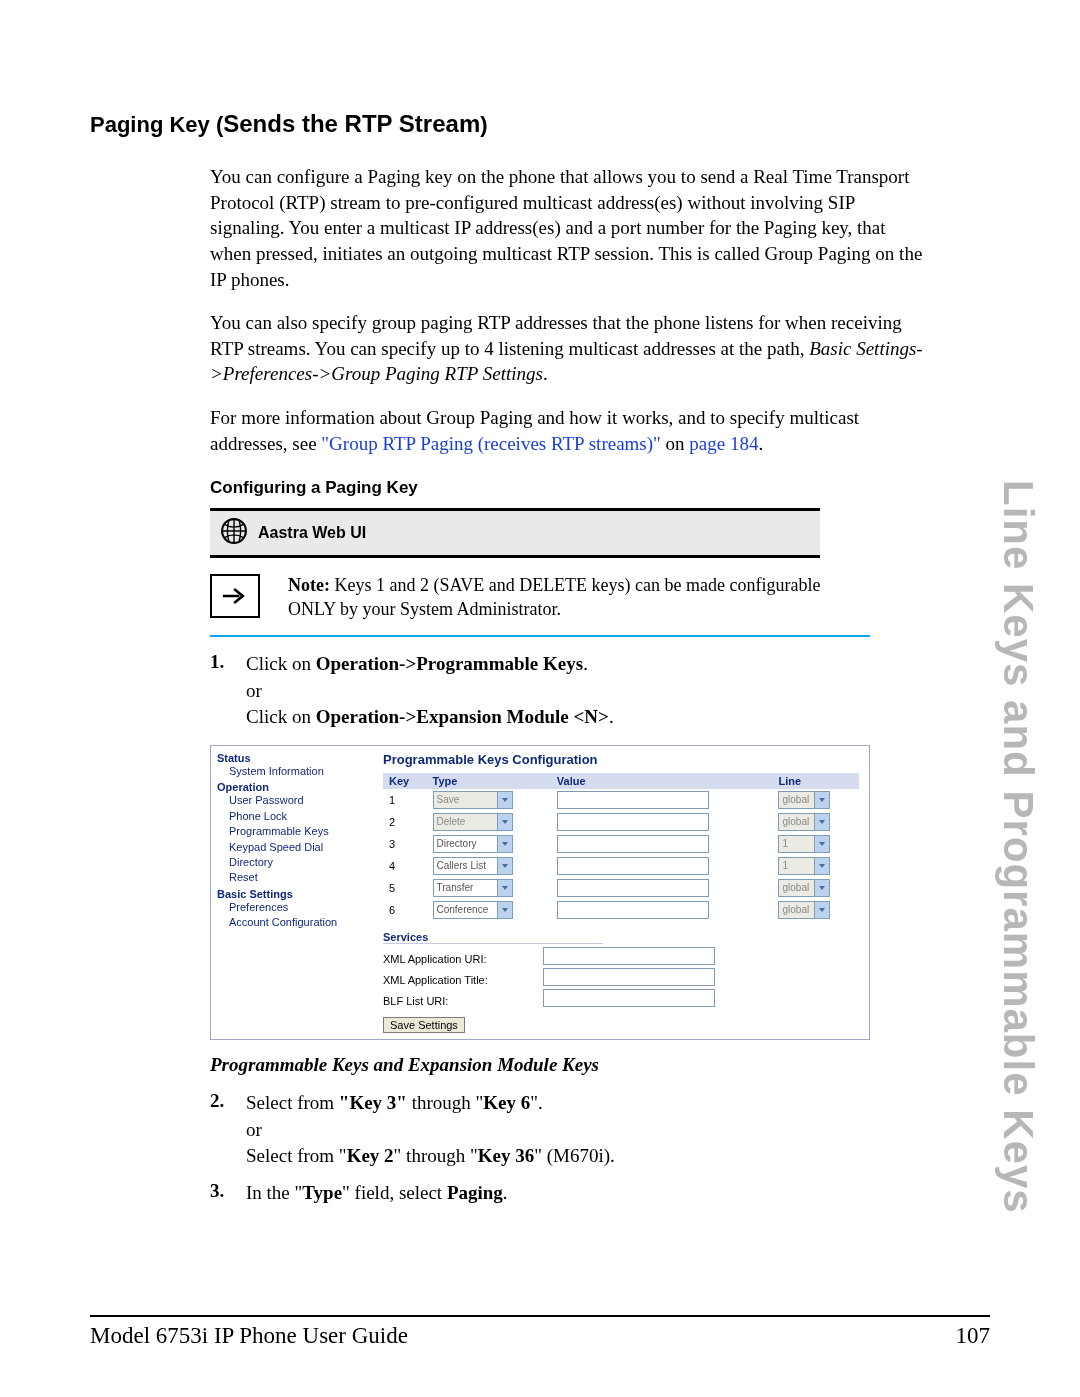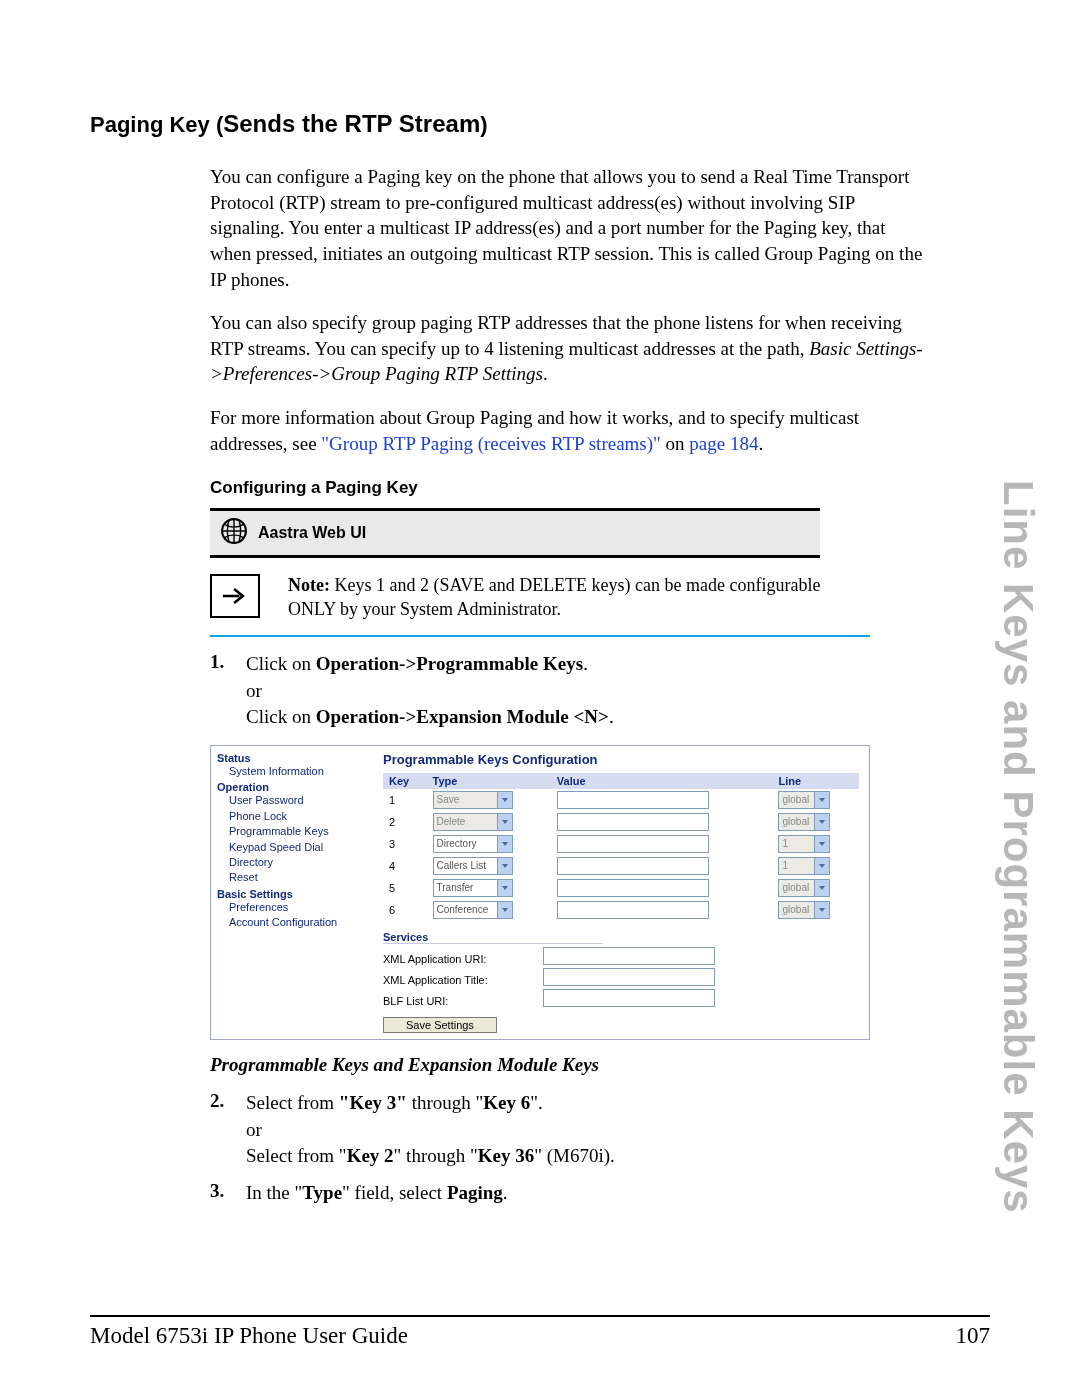--- a/index.html
+++ b/index.html
@@ -199,21 +199,21 @@
     align-items: flex-end;
     gap: 30px;
     margin-top: 3px;
   }
   .svc-row .lbl { width: 130px; }
   .save-btn {
     margin-top: 10px;
     border: 1px solid #7a7a7a;
     background: #ece9d8;
     font-size: 11px;
-    padding: 1px 22px;
+    padding: 1px 6px;
     font-family: inherit;
   }
 
   .subhead-italic {
     font-style: italic;
     font-weight: bold;
     font-size: 19px;
     margin: 14px 120px 8px 120px;
   }
 

